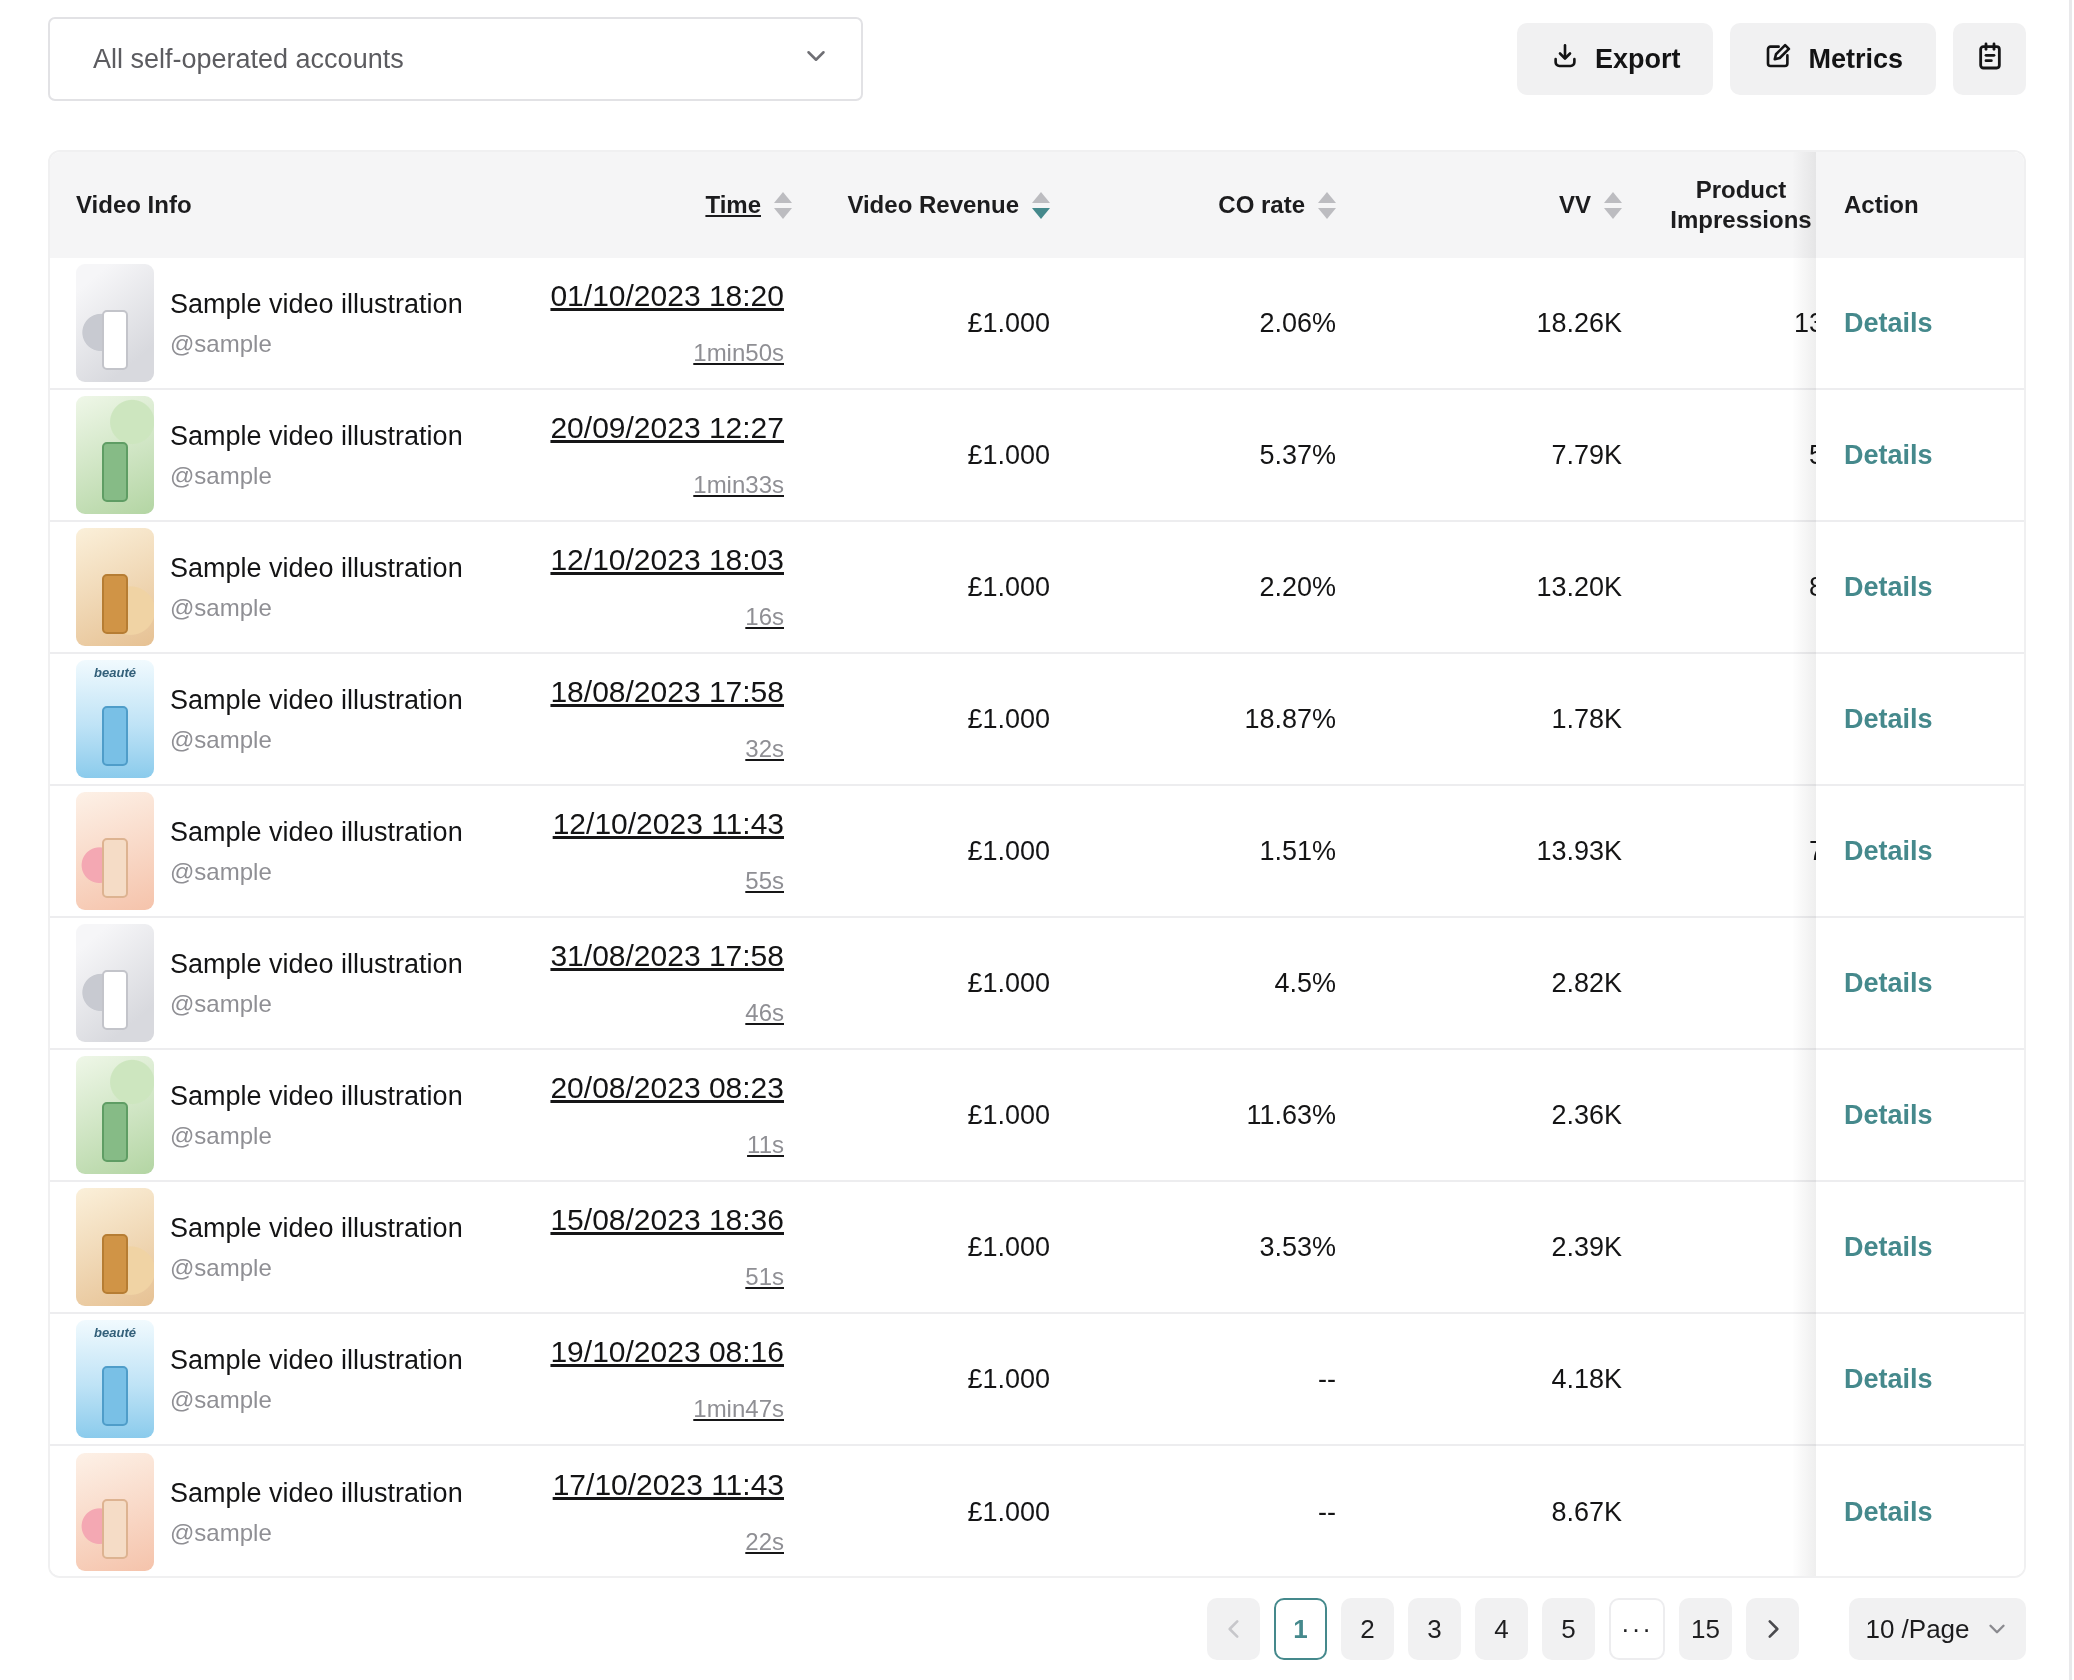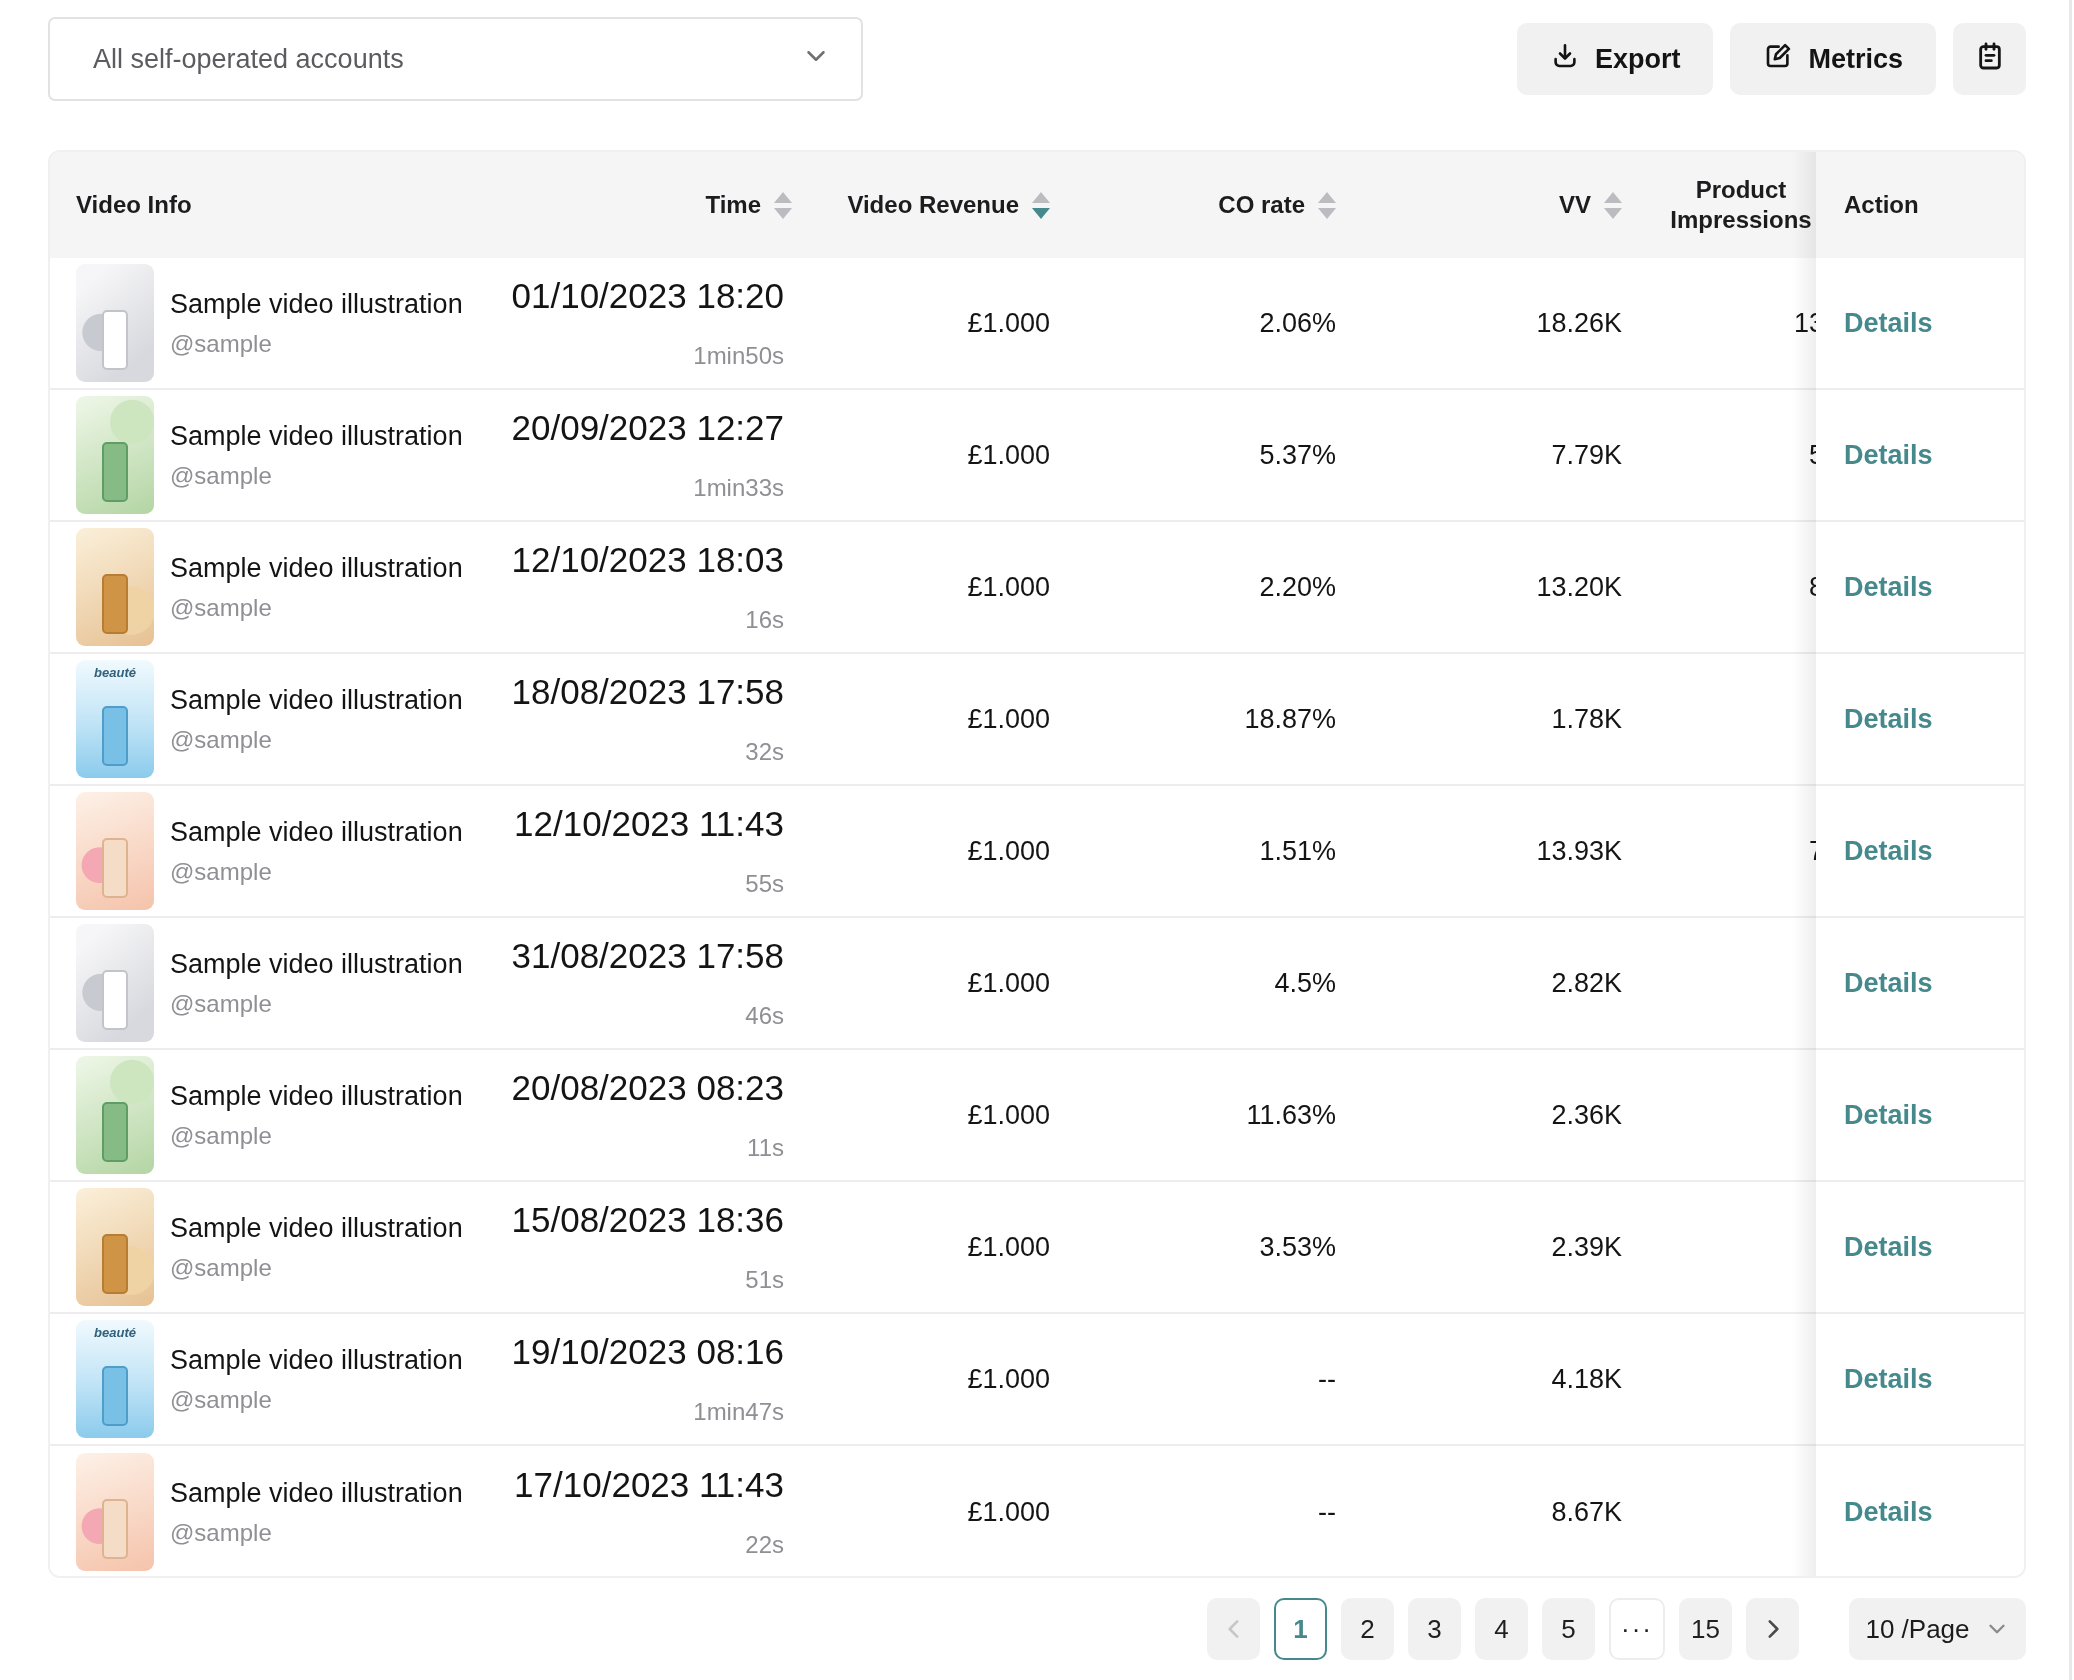--- a/index.html
+++ b/index.html
@@ -17,41 +17,41 @@
     font-family:"Liberation Sans", sans-serif; }
   .btn.icon-only { width:73px; padding:0; justify-content:center; }
   .btn svg, .account-select svg { flex:none; }
 
   
   .card { position:absolute; left:48px; top:150px; width:1978px; height:1428px;
     border:2px solid #f0f0f1; border-radius:12px; overflow:hidden; background:#fff; }
   .thead { display:flex; height:106px; background:#f5f5f6; align-items:center; font-weight:bold; font-size:24px; color:#1c1c1e; }
   .cell { flex:none; }
   .c-video { width:432px; padding-left:26px; display:flex; align-items:center; }
-  .c-time  { width:310px; display:flex; flex-direction:column; align-items:flex-end; justify-content:center; padding-right:8px; }
+  .c-time  { width:310px; display:flex; flex-direction:column; align-items:flex-end; justify-content:center; padding-right:8px;text-decoration:underline; }
   .c-revenue { width:258px; } .c-co { width:286px; } .c-vv { width:286px; }
   .c-imp { width:202px; }
   .c-num { text-align:right; }
   .thead .cell { display:flex; align-items:center; justify-content:flex-end; padding-right:0; }
   .thead .c-video { justify-content:flex-start; }
   .thead .c-time { flex-direction:row; }
   .c-imp-h { width:238px; flex-direction:column !important; align-items:flex-end; justify-content:center; line-height:30px; }
   .sort { display:inline-flex; flex-direction:column; gap:5px; margin-left:13px; cursor:pointer; }
   .sort i { display:block; width:0; height:0; border-left:9px solid transparent; border-right:9px solid transparent; }
   .sort .up { border-bottom:11px solid #bcbcc0; }
   .sort .down { border-top:11px solid #bcbcc0; }
   .sort.desc .down { border-top-color:var(--accent); }
 
   .tbody { position:relative; }
   .trow { display:flex; height:132px; border-bottom:2px solid #ededef; align-items:center; background:#fff; }
   .trow:last-child { border-bottom:none; }
   .vmeta { margin-left:16px; display:flex; flex-direction:column; gap:10px; }
   .vtitle { font-size:27px; color:#141415; }
   .vhandle, .dur { font-size:24px; color:#8f8f94; }
-  .date { font-size:35px; color:#141415;margin-left:18px; }
+  .date { font-size:30px; color:#141415;margin-left:18px; }
   .c-time .dur { margin-top:26px; }
   .c-num { font-size:27px; color:#141415; }
 
   
   .thumb { width:78px; height:118px; border-radius:9px; position:relative; overflow:hidden; flex:none; cursor:pointer;font-weight:bold; }
   .thumb::after { content:""; position:absolute; left:50%; bottom:12px; transform:translateX(-50%);
     width:22px; height:56px; border-radius:5px; background:rgba(255,255,255,.8); border:2px solid rgba(0,0,0,.12); }
   .thumb-silver { background: radial-gradient(circle at 32% 58%, #c8cad1 0 21%, transparent 22%), linear-gradient(140deg,#f6f6f8 15%,#d8d9de 80%); }
   .thumb-silver::after { background:#ffffff; border-color:#c3c4ca; }
   .thumb-green { background: radial-gradient(circle at 72% 22%, #cde6bf 0 20%, transparent 21%), linear-gradient(155deg,#eff7e8,#b3d5a3); }

